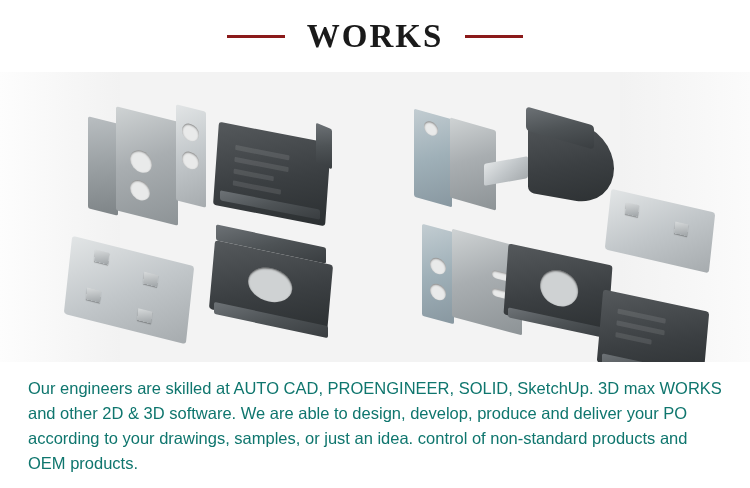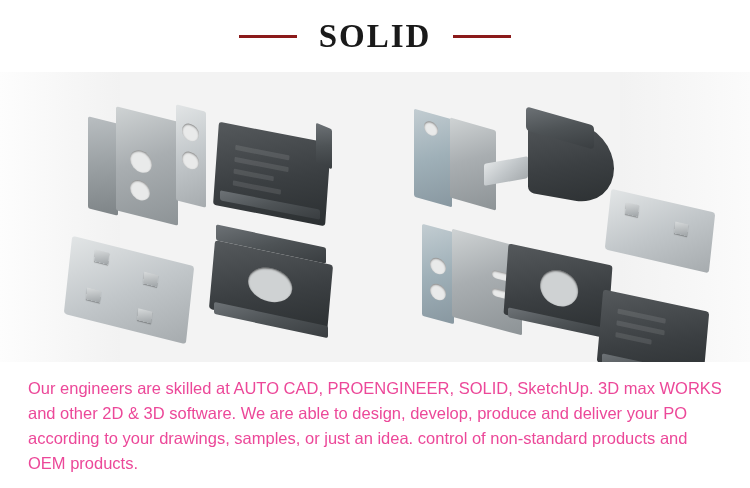--- a/index.html
+++ b/index.html
@@ -118,31 +118,31 @@
     height: 126px;
     box-sizing: border-box;
     padding: 14px 28px 0 28px;
     background: #ffffff;
   }
   .caption p {
     margin: 0;
     font-family: "Liberation Sans", sans-serif;
     font-size: 16.5px;
     line-height: 25px;
-    color: #ec4899;
+    color: #0f766e;
   }
 </style>
 </head>
 <body>
 
 <div class="page">
 
   <div class="header">
     <div class="rule"></div>
-    <div class="title">SOLID</div>
+    <div class="title">WORKS</div>
     <div class="rule"></div>
   </div>
 
   <div class="photo-band">
     <div class="grad-left"></div>
     <div class="grad-right"></div>
 
     <div class="part" style="left:80px; top:42px; width:125px; height:110px;">
       <div class="metal-b" style="position:absolute; left:8px; top:6px; width:30px; height:92px; transform:skewY(14deg); border-radius:2px;"></div>
       <div class="metal-a" style="position:absolute; left:36px; top:0px; width:62px; height:104px; transform:skewY(14deg); border-radius:2px;">

